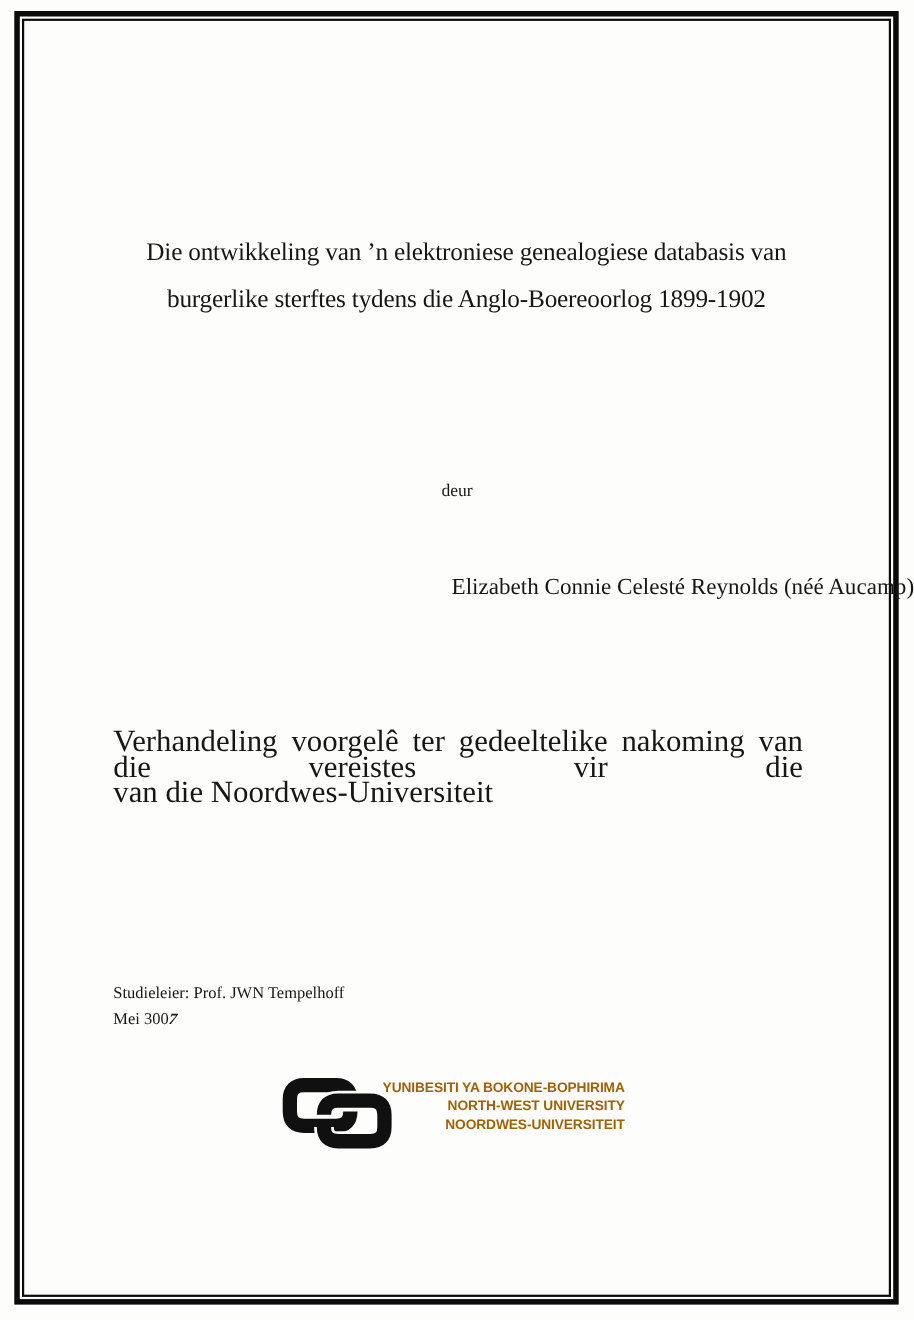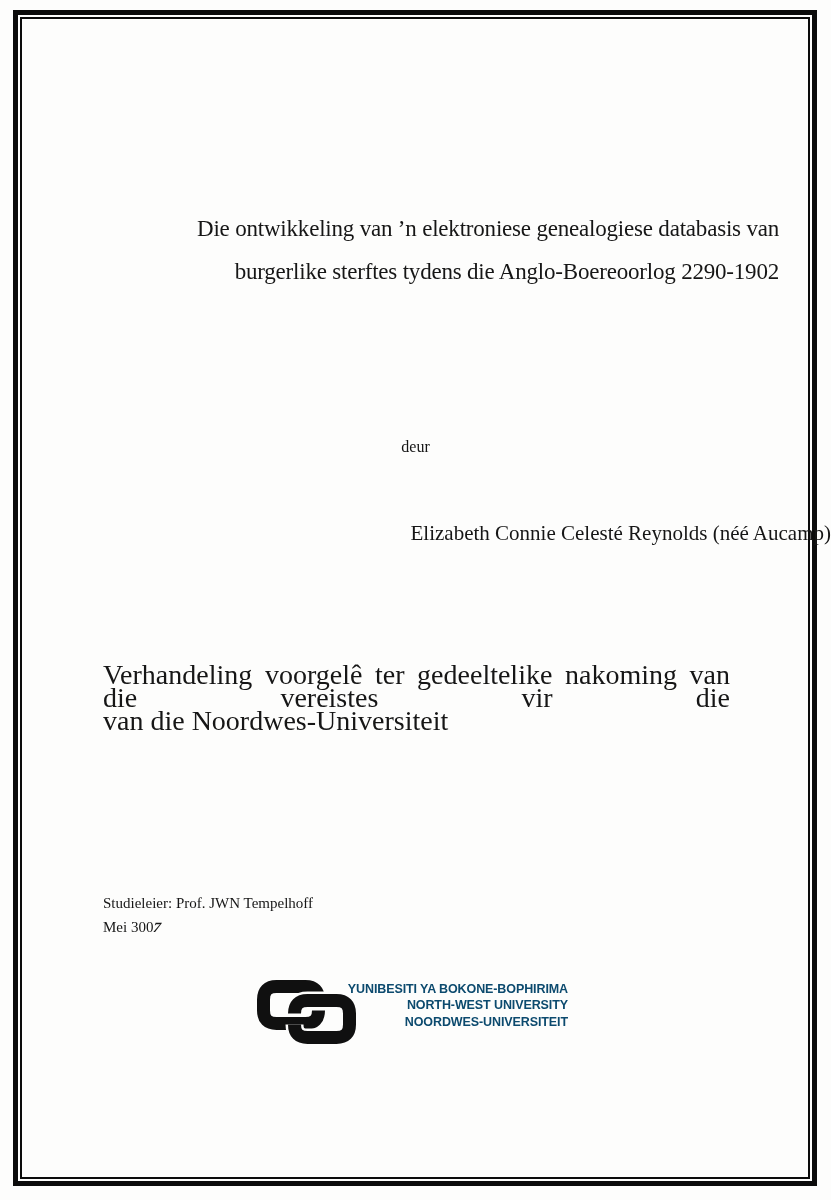--- a/index.html
+++ b/index.html
@@ -27,22 +27,22 @@
   }
   .frame-inner {
     position: absolute;
     inset: 2px;
     border: 2px solid #0b0b0b;
   }
   .title-block {
     position: absolute;
     top: 207px;
     left: 40px;
-    right: 52px;
-    text-align: right;
+    right: 23px;
+    text-align: center;
     font-size: 23px;
     line-height: 43px;
     letter-spacing: -0.2px;
   }
   .byline-label {
     position: absolute;
     top: 437px;
     left: 0;
     width: 100%;
     text-align: center;
@@ -101,36 +101,36 @@
     position: absolute;
     left: 63px;
     top: 3px;
     width: 250px;
     text-align: right;
     font-family: "Liberation Sans", sans-serif;
     font-size: 12.5px;
     font-weight: 600;
     line-height: 16.4px;
     letter-spacing: -0.1px;
-    color: #0c4a6e;
+    color: #a16207;
     white-space: nowrap;
   }
 </style>
 </head>
 <body>
 
 <div class="page">
 
   <div class="frame-outer">
     <div class="frame-inner"></div>
   </div>
 
   <div class="title-block">
     <div>Die ontwikkeling van ’n elektroniese genealogiese databasis van</div>
-    <div>burgerlike sterftes tydens die Anglo-Boereoorlog 2290-1902</div>
+    <div>burgerlike sterftes tydens die Anglo-Boereoorlog 1899-1902</div>
   </div>
 
   <div class="byline-label">deur</div>
 
   <div class="author-line">Elizabeth Connie Celesté Reynolds (néé Aucamp)</div>
 
   <div class="statement-block">
     <div class="justify-line">Verhandeling voorgelê ter gedeeltelike nakoming van die vereistes vir die</div>
     <div>van die Noordwes-Universiteit</div>
   </div>

